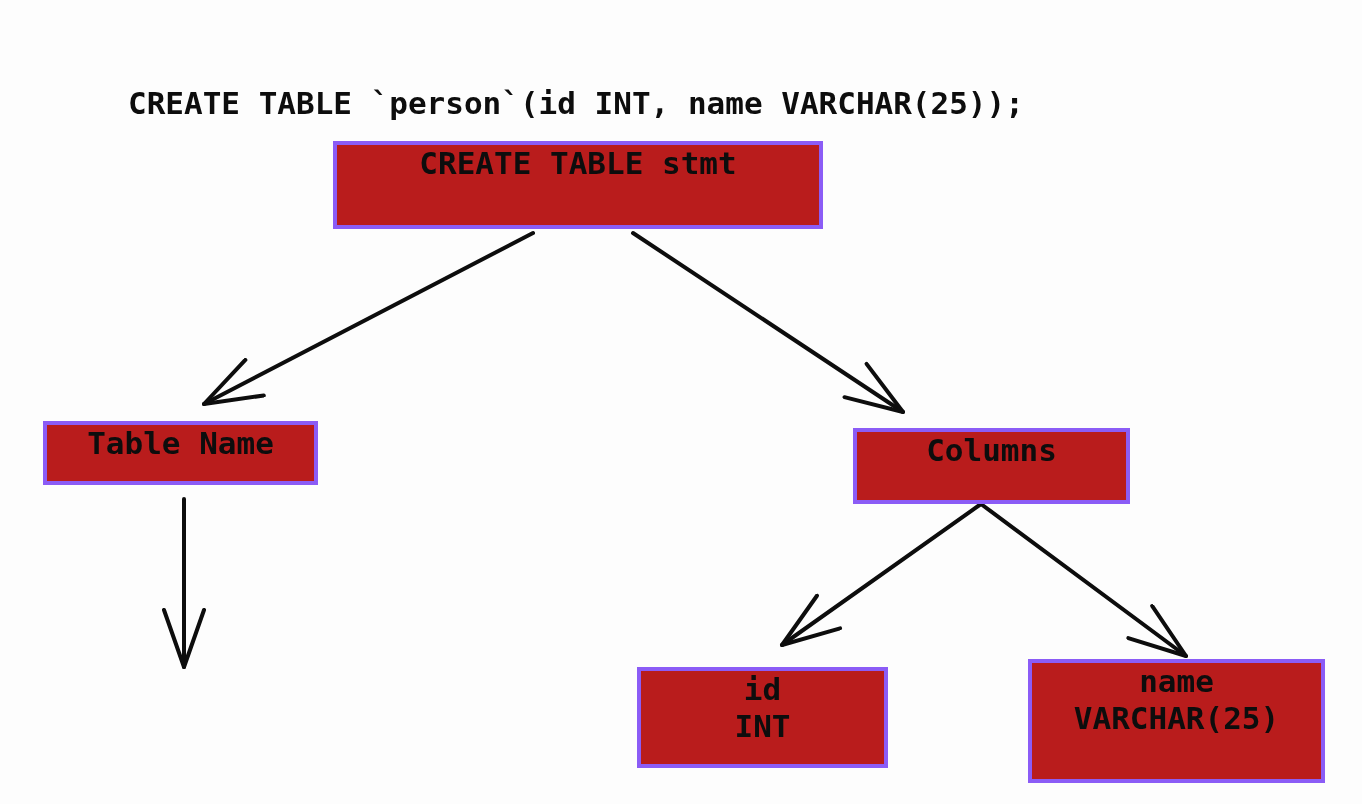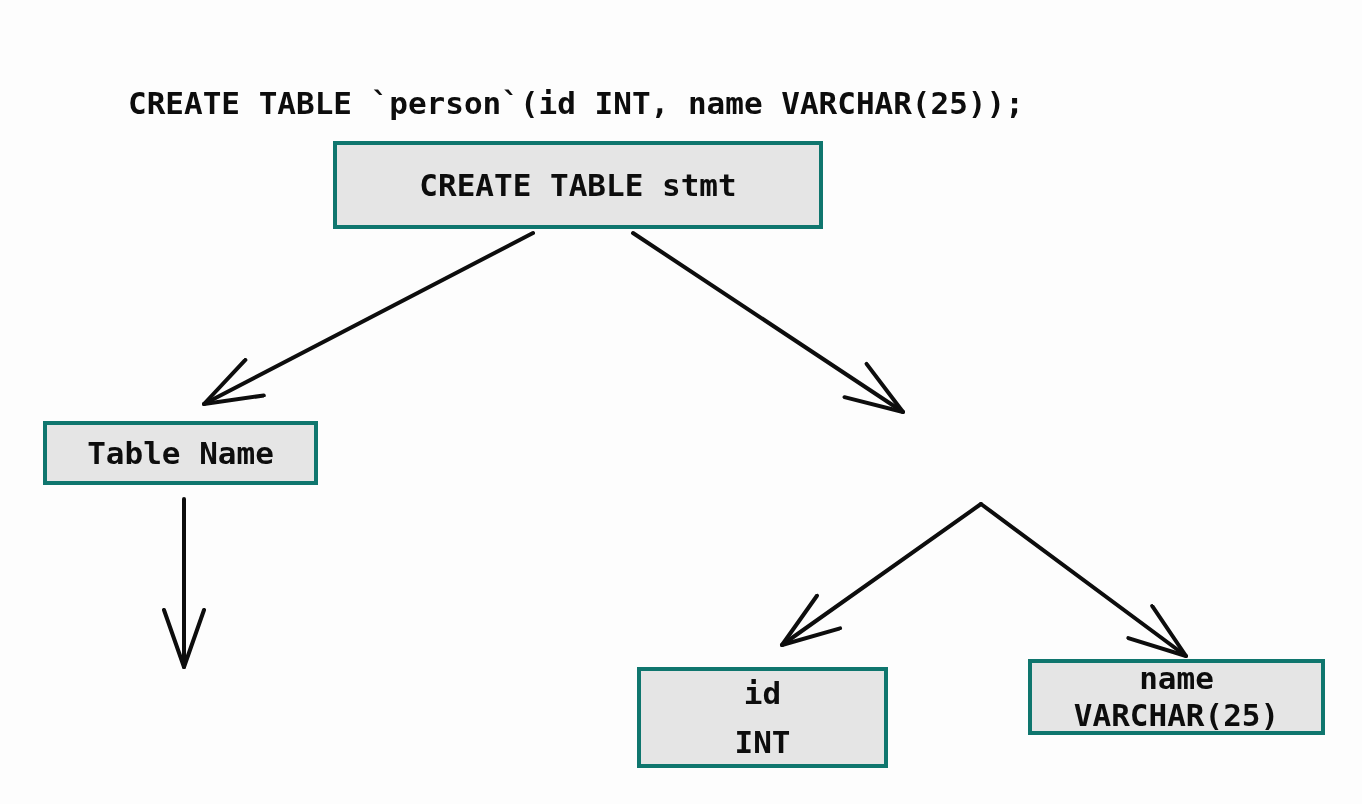--- a/index.html
+++ b/index.html
@@ -23,38 +23,37 @@
     font-size: 31px;
     font-weight: 700;
     letter-spacing: 0px;
     white-space: pre;
     color: #0d0d0d;
     margin-top: 35px;
   }
   .node {
     position: absolute;
     box-sizing: border-box;
-    border: 4px solid #0f766e;
-    background: #e5e5e5;
+    border: 4px solid #8b5cf6;
+    background: #b91c1c;
     display: flex;
     flex-direction: column;
     align-items: center;
-    justify-content: center;
     font-size: 31px;
     font-weight: 700;
     line-height: 37px;
     text-align: center;
     white-space: pre;
   }
   .node-root        { left: 333px; top: 141px; width: 490px; height: 88px;  }
   .node-table-name  { left: 43px;  top: 421px; width: 275px; height: 64px;  }
   .node-person      { left: 57px;  top: 676px; width: 252px; height: 83px;  }
   .node-columns     { left: 853px; top: 428px; width: 277px; height: 76px;  }
-  .node-col-id      { left: 637px; top: 667px; width: 251px; height: 101px; gap: 12px; }
-  .node-col-name    { left: 1028px;top: 659px; width: 297px; height: 76px; }
+  .node-col-id      { left: 637px; top: 667px; width: 251px; height: 101px; }
+  .node-col-name    { left: 1028px;top: 659px; width: 297px; height: 124px; }
   .edges-layer {
     position: absolute;
     left: 0; top: 0;
     width: 1362px;
     height: 804px;
     pointer-events: none;
   }
   .edge {
     stroke: #0d0d0d;
     stroke-width: 4;
@@ -84,20 +83,23 @@
 
   <div class="node node-root">
     <span>CREATE TABLE stmt</span>
   </div>
 
   <div class="node node-table-name">
     <span>Table Name</span>
   </div>
 
 
+  <div class="node node-columns">
+    <span>Columns</span>
+  </div>
 
   <div class="node node-col-id">
     <span>id</span>
     <span>INT</span>
   </div>
 
   <div class="node node-col-name">
     <span>name</span>
     <span>VARCHAR(25)</span>
   </div>

